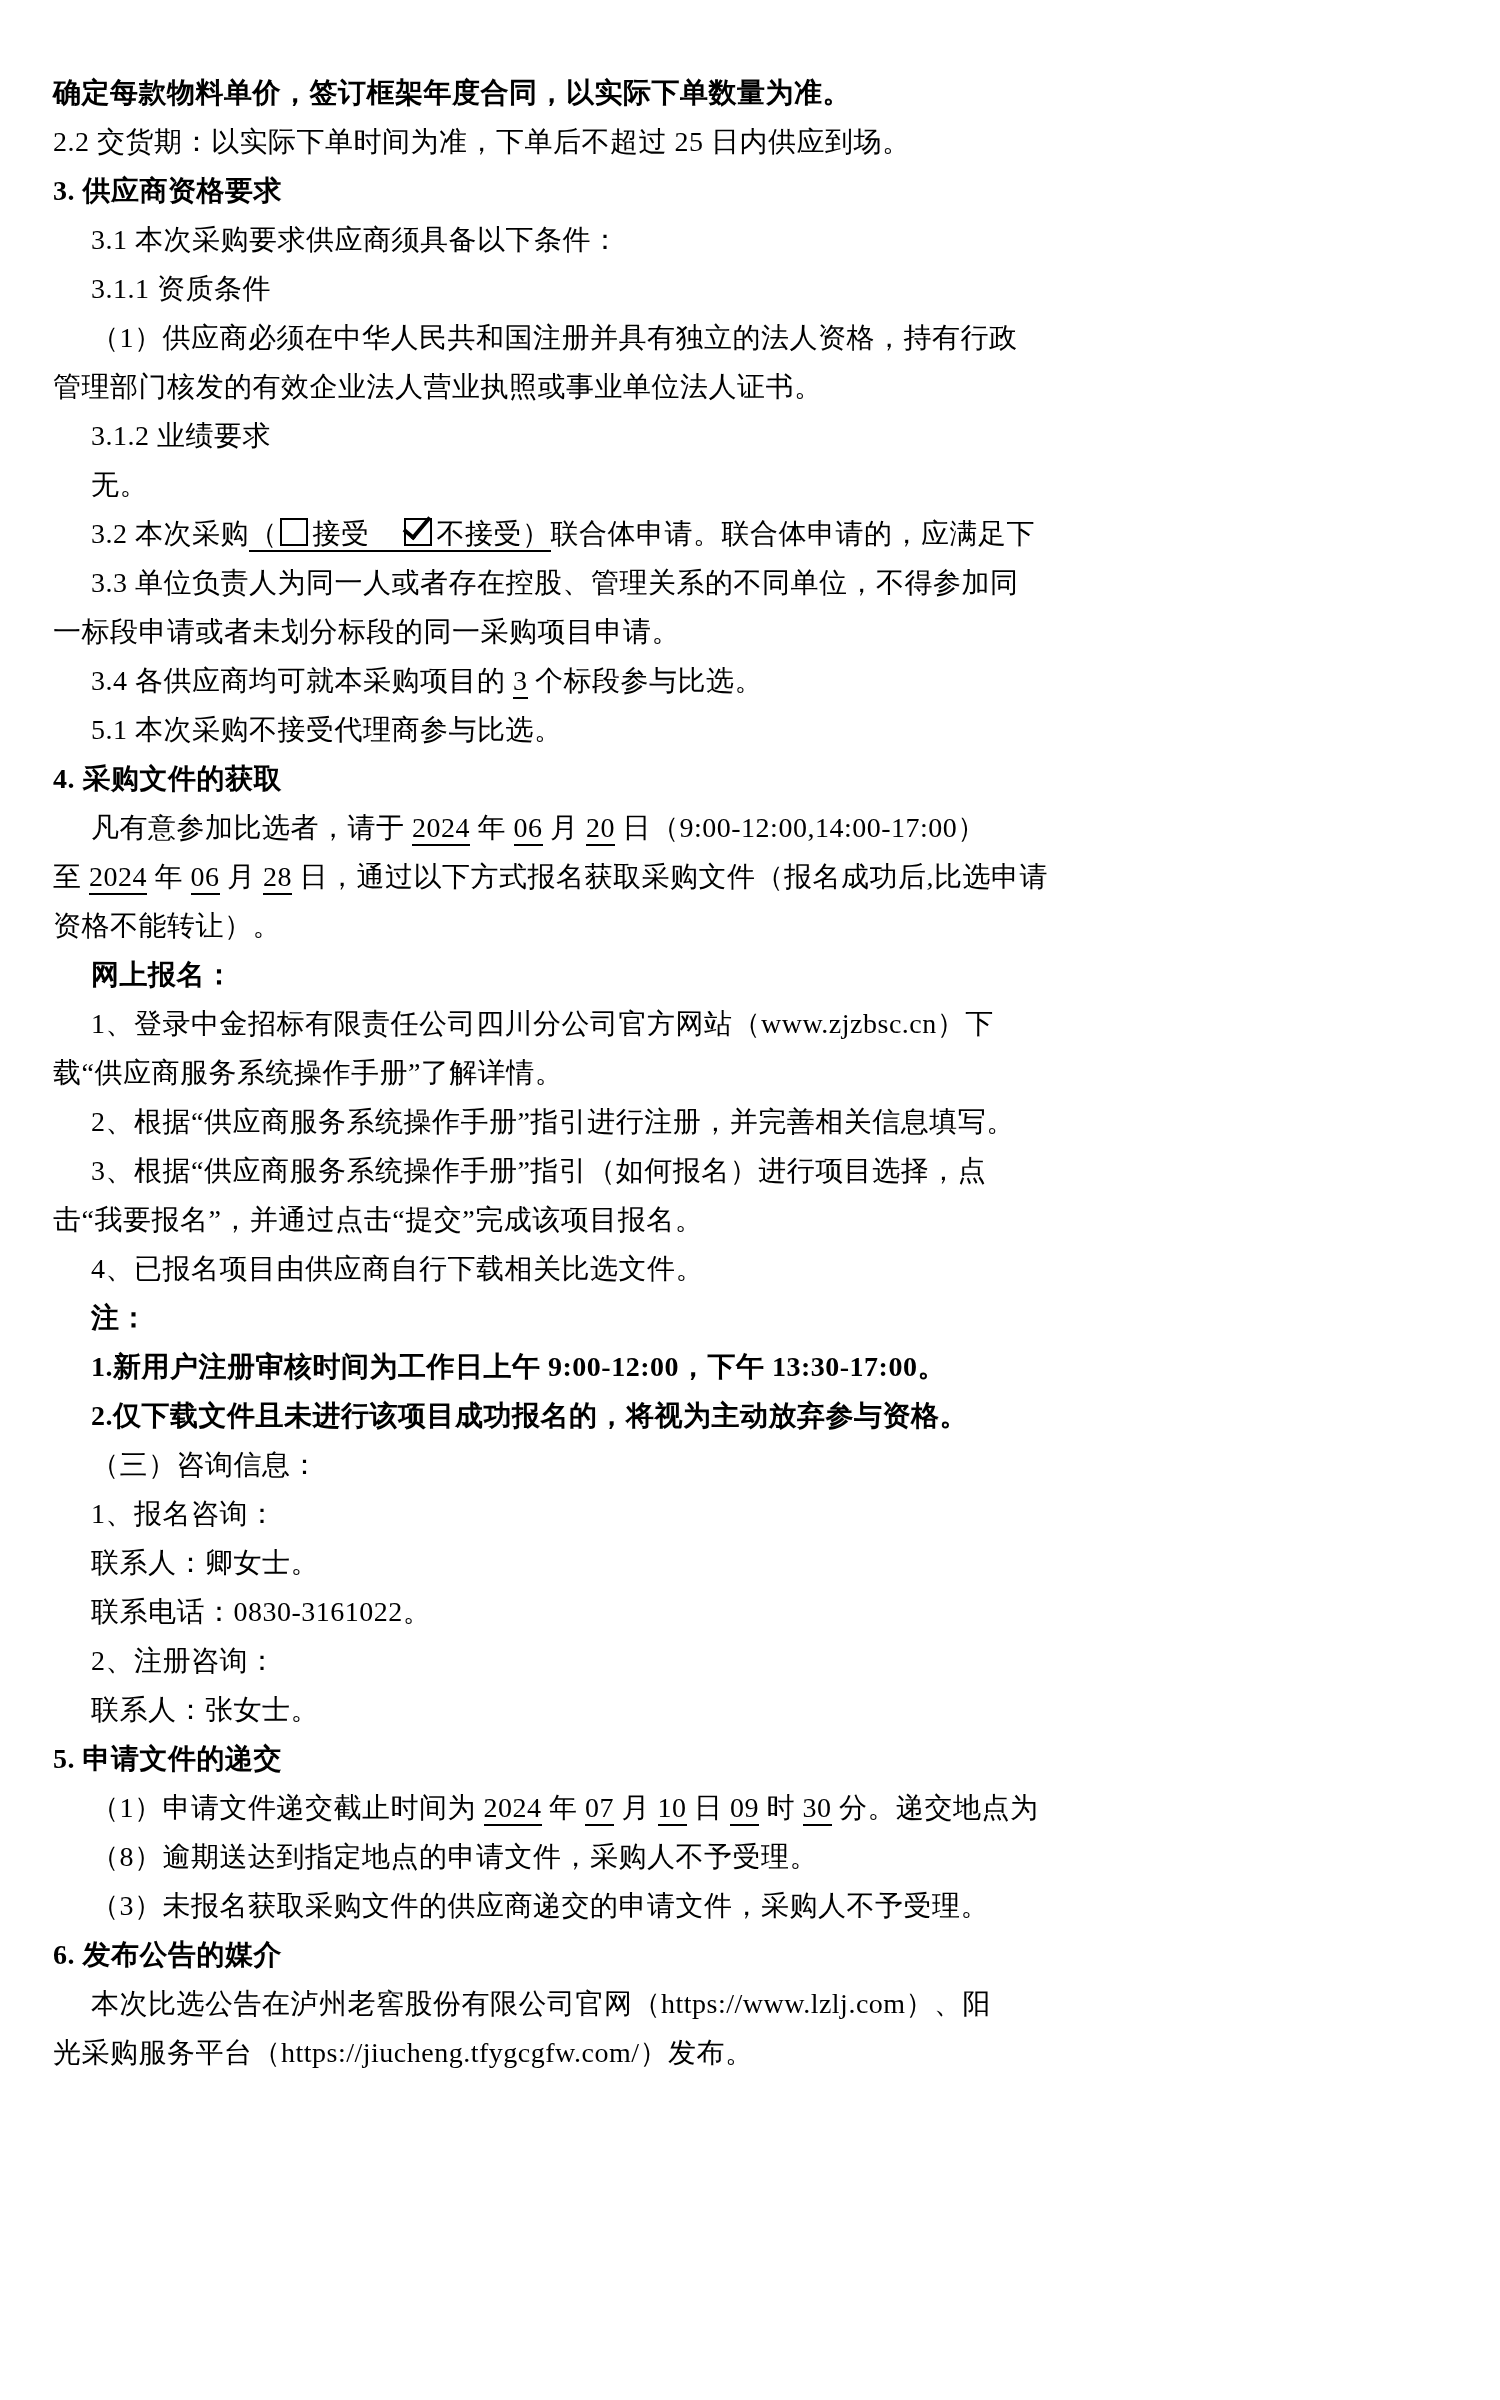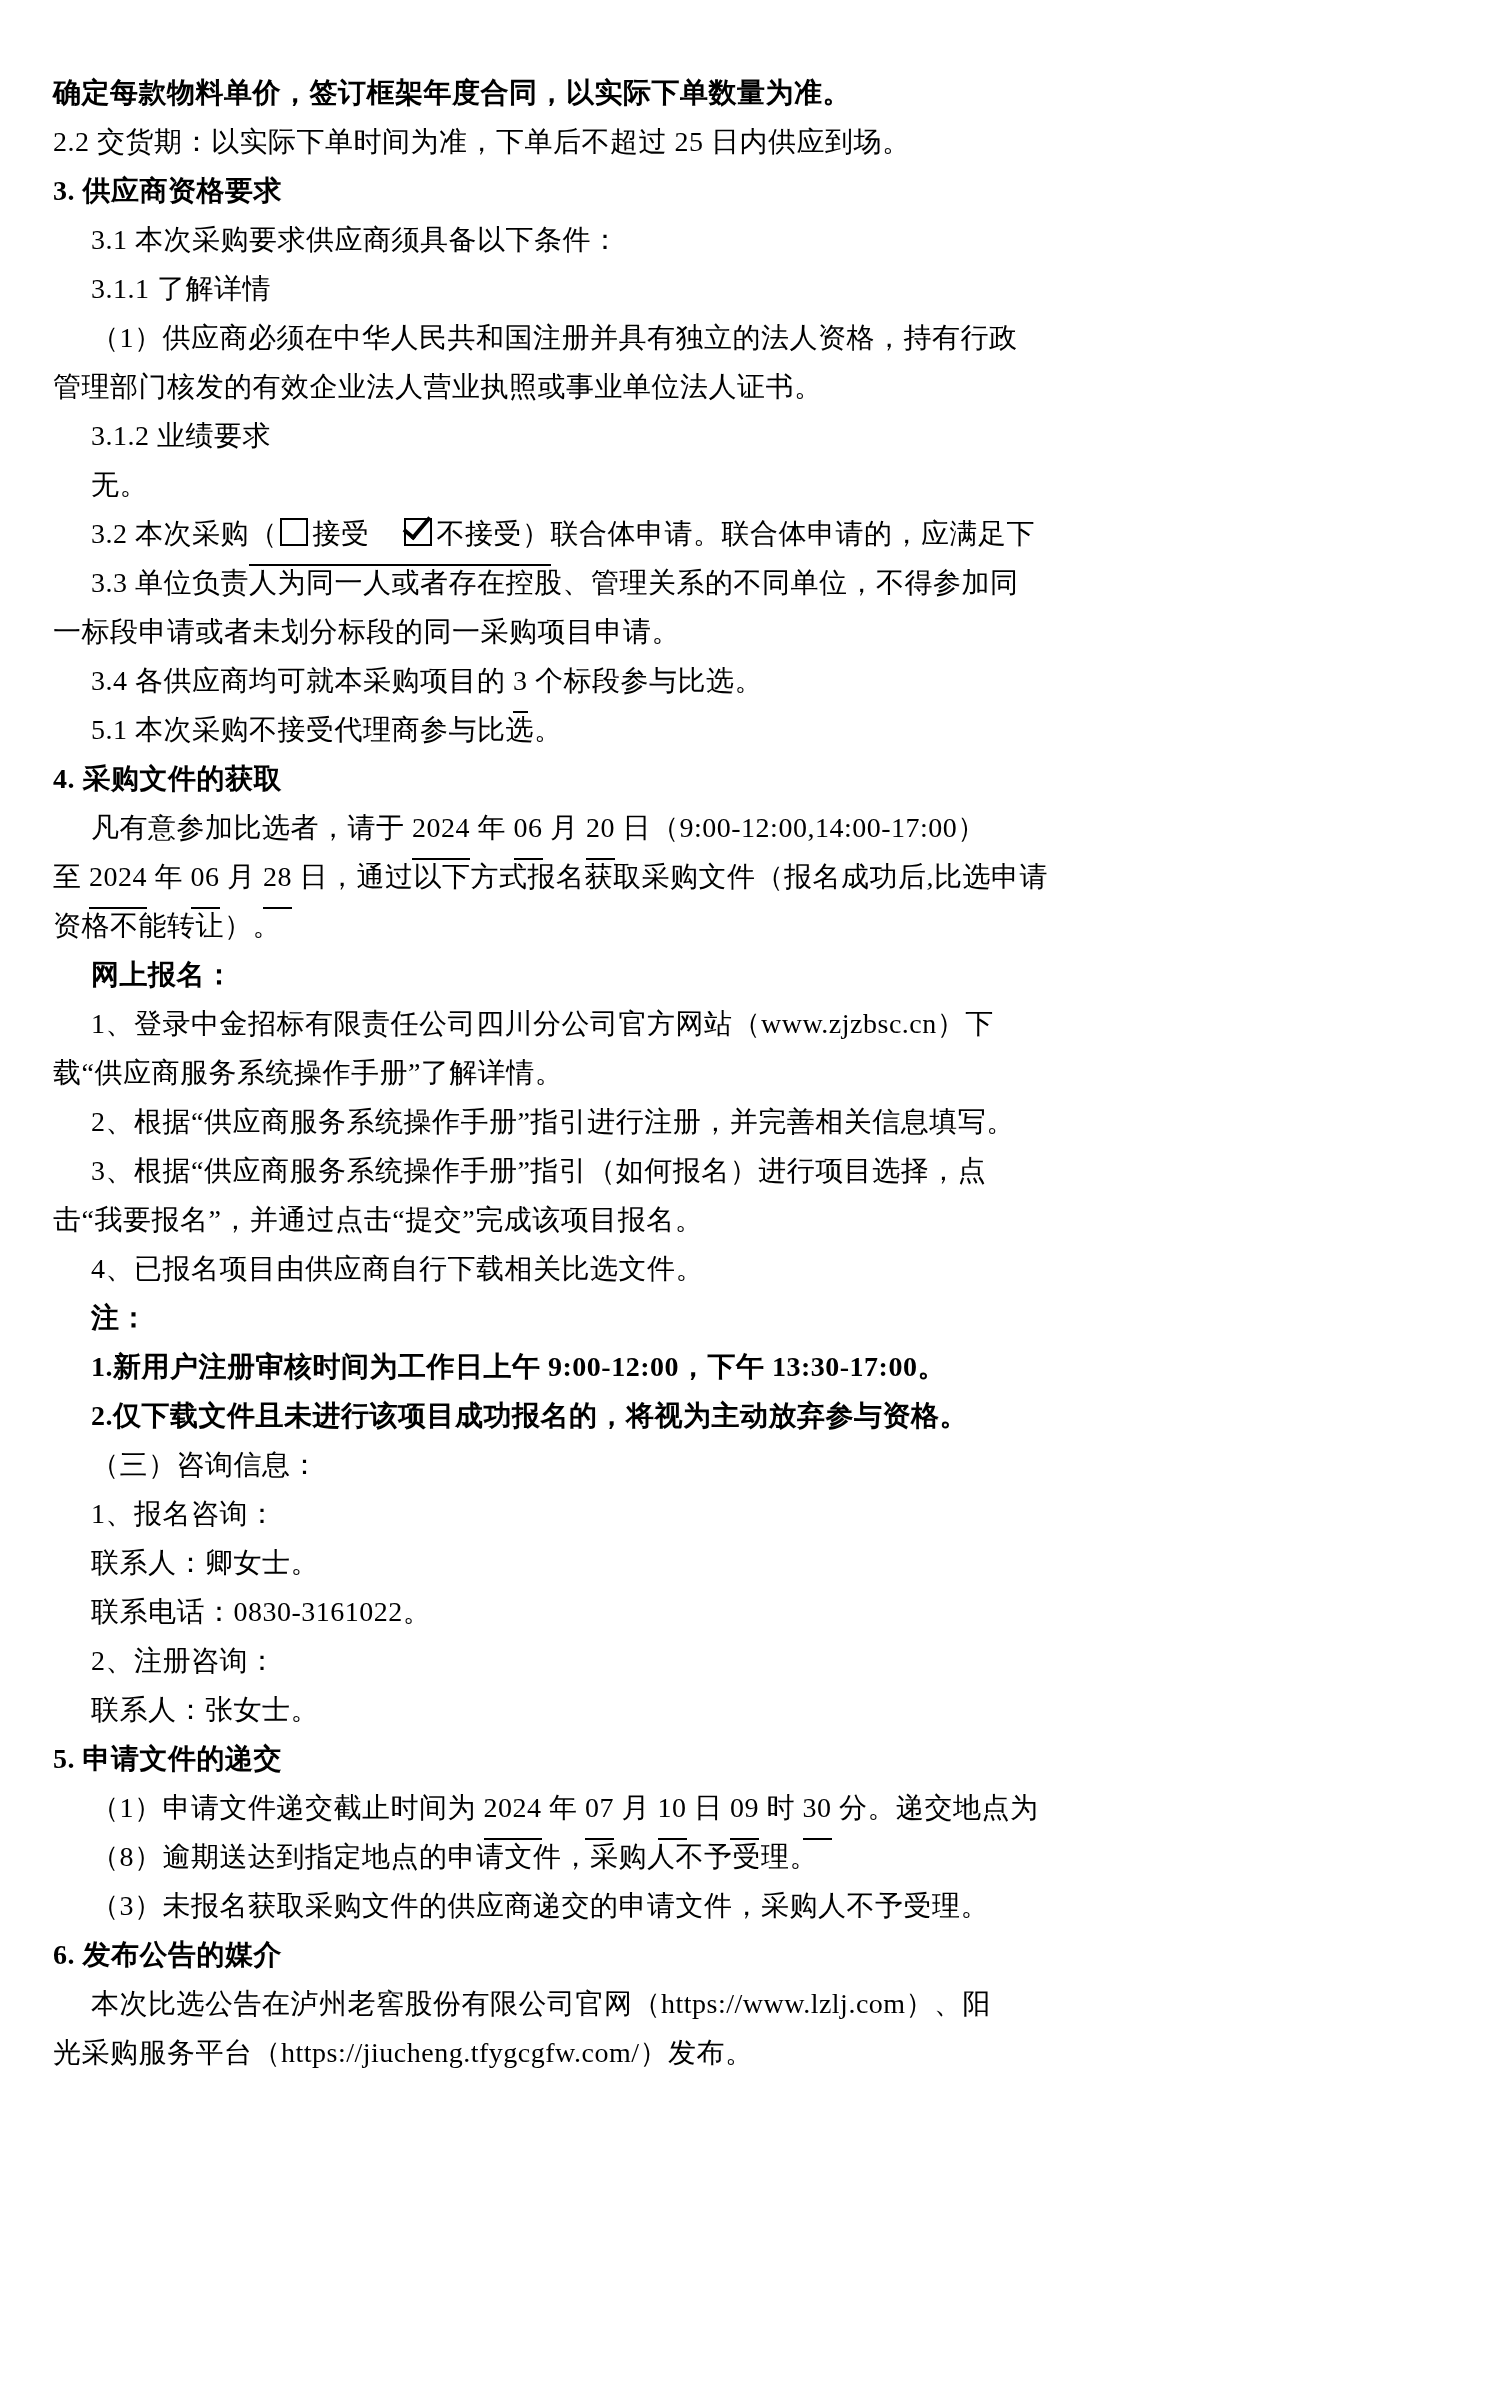--- a/index.html
+++ b/index.html
@@ -16,21 +16,21 @@
   }
   .ln {
     font-size: 28px;
     line-height: 49px;
     height: 49px;
     white-space: nowrap;
     letter-spacing: 0.5px;
   }
   .ind { text-indent: 38px; }
   .b { font-weight: bold; }
-  .u { border-bottom: 2px solid #000; padding-bottom: 15px; }
+  .u { border-bottom: 2px solid #000; padding-bottom: 1px; }
   .blank {
     display: inline-block;
     width: 128px;
     text-align: center;
     text-indent: 0;
     border-bottom: 2px solid #000;
   }
   .cbox {
     display: inline-block;
     width: 24px;
@@ -55,21 +55,21 @@
 </style>
 </head>
 <body>
 
 <div class="page">
 
   <div class="ln b">确定每款物料单价，签订框架年度合同，以实际下单数量为准。</div>
   <div class="ln">2.2 交货期：以实际下单时间为准，下单后不超过 25 日内供应到场。</div>
   <div class="ln b">3. 供应商资格要求</div>
   <div class="ln ind">3.1 本次采购要求供应商须具备以下条件：</div>
-  <div class="ln ind">3.1.1 了解详情</div>
+  <div class="ln ind">3.1.1 资质条件</div>
   <div class="ln ind">（1）供应商必须在中华人民共和国注册并具有独立的法人资格，持有行政</div>
   <div class="ln">管理部门核发的有效企业法人营业执照或事业单位法人证书。</div>
   <div class="ln ind">3.1.2 业绩要求</div>
   <div class="ln ind">无。</div>
 
   <div class="ln ind"><span>3.2 本次采购</span><span class="u"><span>（</span><span class="cbox"></span><span>接受</span><span class="cbox checked sp"></span><span>不接受）</span></span><span>联合体申请。联合体申请的，应满足下</span></div>
 
 
   <div class="ln ind">3.3 单位负责人为同一人或者存在控股、管理关系的不同单位，不得参加同</div>
   <div class="ln">一标段申请或者未划分标段的同一采购项目申请。</div>

